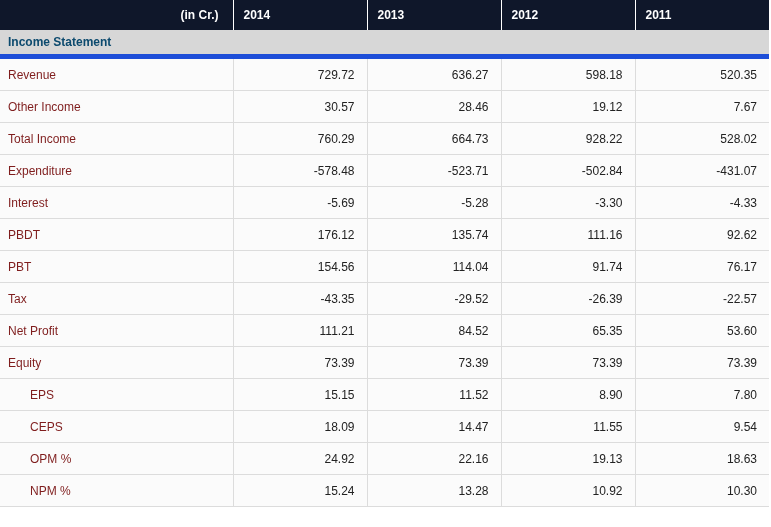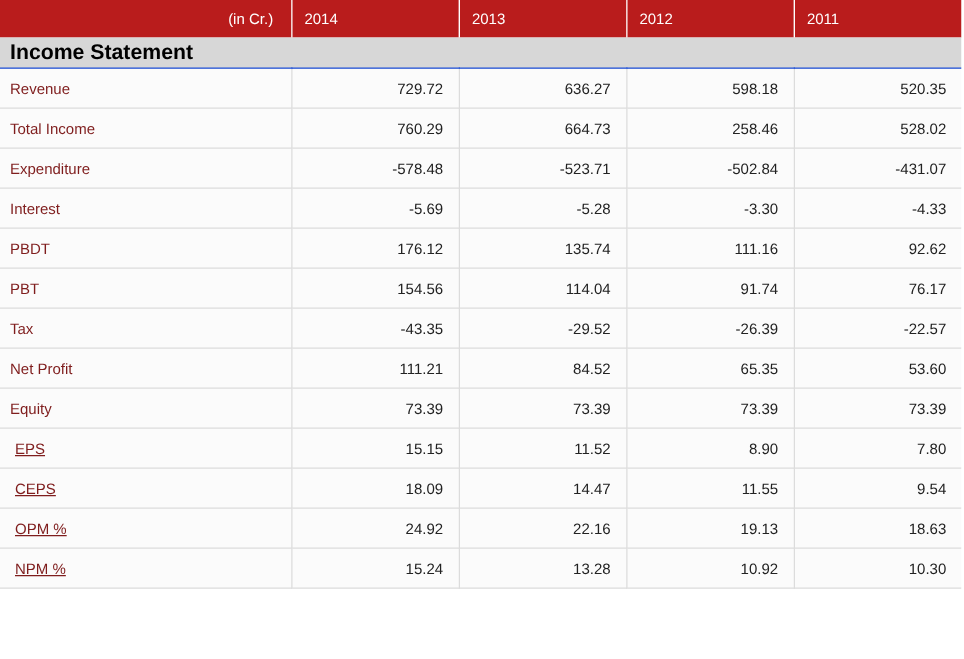--- a/index.html
+++ b/index.html
@@ -17,64 +17,64 @@
   }
   table.fin {
     border-collapse: collapse;
     width: 769px;
     table-layout: fixed;
   }
   table.fin col.label-col { width: 233px; }
   table.fin col.num-col { width: 134px; }
 
   thead th {
-    background: #b91c1c;
+    background: #0f172a;
     color: #ffffff;
-    font-weight: normal;
+    font-weight: bold;
     font-size: 12px;
     height: 30px;
     padding: 0 10px;
     border-right: 1px solid #ffffff;
     vertical-align: middle;
   }
   thead th.first {
     text-align: right;
     padding-right: 14px;
   }
   thead th.num {
     text-align: left;
   }
   thead th:last-child { border-right: none; }
 
   tr.section td {
     background: #d7d7d7;
     font-weight: bold;
-    color: #000000;
+    color: #0c4a6e;
     height: 24px;
     padding: 0 8px;
-    border-bottom: 1px solid #1d4ed8;
-    font-size: 17px;
+    border-bottom: 5px solid #1d4ed8;
+    font-size: 12px;
   }
 
   tbody td {
     height: 31px;
     border-bottom: 1px solid #dcdcdc;
     border-right: 1px solid #dcdcdc;
     padding: 0 10px;
     background: #fbfbfb;
     vertical-align: middle;
   }
   tbody td:last-child { border-right: none; }
 
   td.label {
     text-align: left;
     color: #7f1d1d;
     padding-left: 8px;
   }
-  td.label.indent { padding-left: 12px; text-decoration: underline; }
+  td.label.indent { padding-left: 30px; }
   td.num {
     text-align: right;
     color: #222222;
     padding-right: 12px;
     margin-left: 32px;
   }
 </style>
 </head>
 <body>
 
@@ -101,24 +101,31 @@
     </tr>
 
     <tr>
       <td class="label">Revenue</td>
       <td class="num">729.72</td>
       <td class="num">636.27</td>
       <td class="num">598.18</td>
       <td class="num">520.35</td>
     </tr>
     <tr>
+      <td class="label">Other Income</td>
+      <td class="num">30.57</td>
+      <td class="num">28.46</td>
+      <td class="num">19.12</td>
+      <td class="num">7.67</td>
+    </tr>
+    <tr>
       <td class="label">Total Income</td>
       <td class="num">760.29</td>
       <td class="num">664.73</td>
-      <td class="num">258.46</td>
+      <td class="num">928.22</td>
       <td class="num">528.02</td>
     </tr>
     <tr>
       <td class="label">Expenditure</td>
       <td class="num">-578.48</td>
       <td class="num">-523.71</td>
       <td class="num">-502.84</td>
       <td class="num">-431.07</td>
     </tr>
     <tr>

